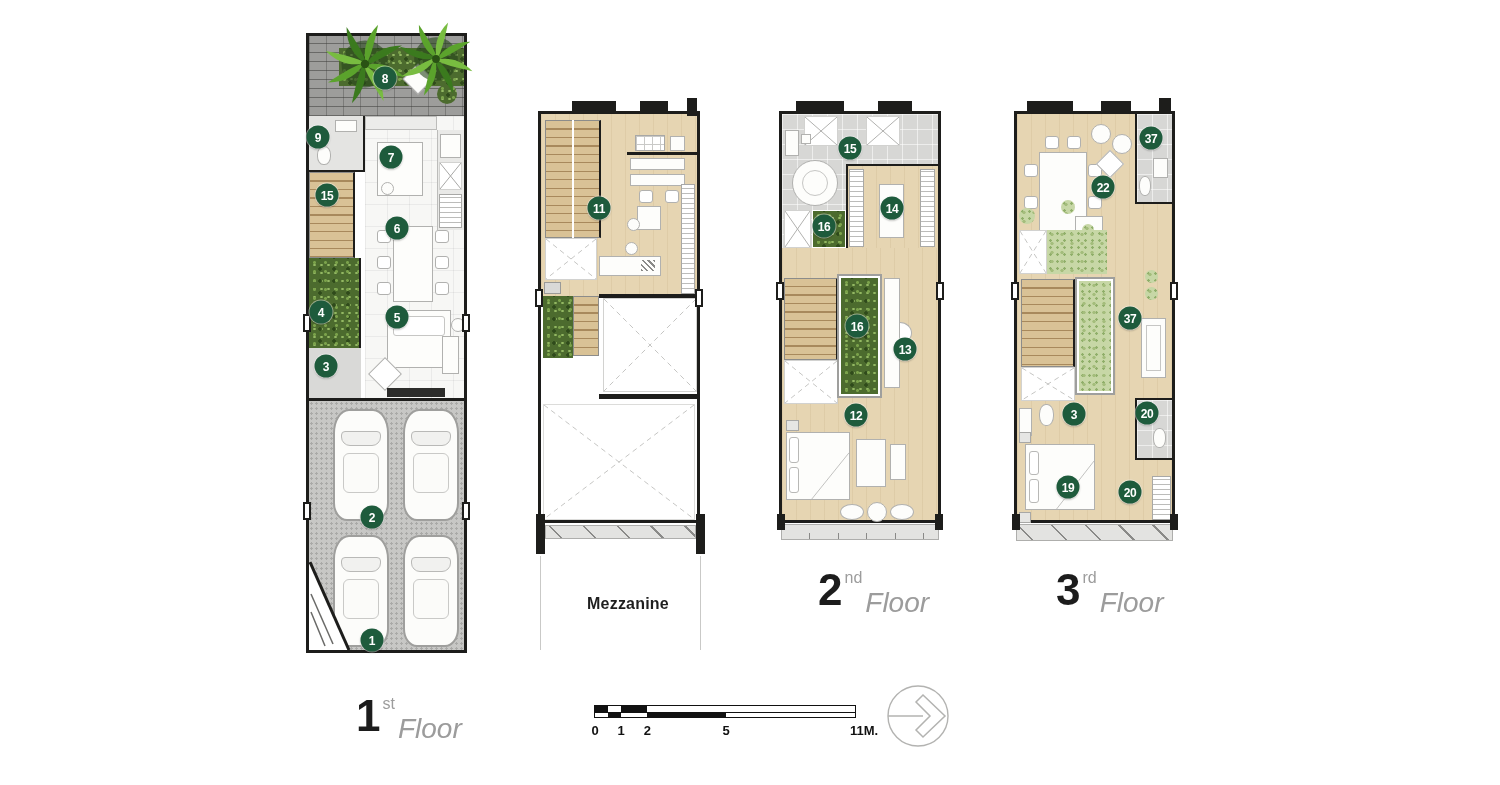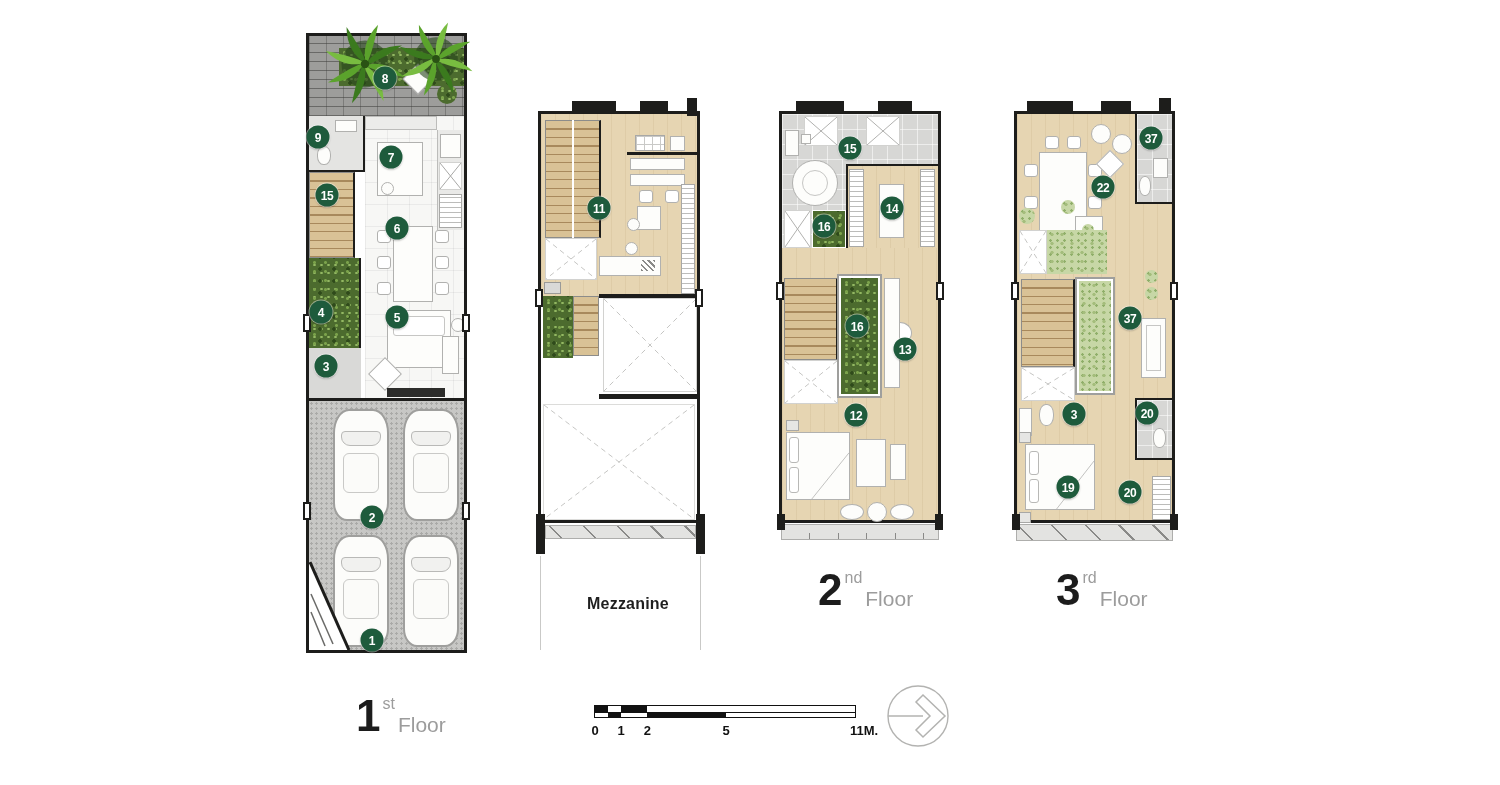--- a/index.html
+++ b/index.html
@@ -49,21 +49,21 @@
   .guide{position:absolute;width:1px;background:#c9c9c7;}
   .balcony{position:absolute;background:var(--balcony);border:1px solid #aeaeac;box-sizing:border-box;}
   .ticks45{background-image:repeating-linear-gradient(45deg,transparent 0 10px,#8a8a88 10px 11.5px,transparent 11.5px 24px);}
   .ticksv{background-image:repeating-linear-gradient(90deg,transparent 0 27px,#8a8a88 27px 28.5px);background-size:100% 45%;background-repeat:no-repeat;background-position:0 100%;}
   .marker{position:absolute;width:23px;height:23px;border-radius:50%;background:var(--marker_green);color:#fff;
         font:700 12px "Liberation Sans",sans-serif;letter-spacing:-.4px;display:flex;align-items:center;justify-content:center;
         transform:translate(-50%,-50%);box-shadow:0 0 0 1px rgba(255,255,255,.45),0 1px 2px rgba(0,0,0,.35);z-index:50;}
   .biglabel{position:absolute;display:flex;align-items:flex-start;}
   .biglabel .num{font-size:44px;font-weight:700;color:#1c1c1c;line-height:.82;}
   .biglabel .ord{font-size:16px;color:#9c9c9c;margin:-3px 0 0 2px;}
-  .biglabel .word{font-size:21px;color:#9c9c9c;margin:15px 0 0 3px;}
+  .biglabel .word{font-size:28px;color:#9c9c9c;margin:15px 0 0 3px;font-style:italic;}
   .mezzlabel{position:absolute;width:120px;text-align:center;font-size:16px;font-weight:700;color:#1f1f1f;letter-spacing:.2px;}
   .sb-bar{position:absolute;height:13px;border:1.2px solid #111;background:#fff;box-sizing:border-box;}
   .sb-bar::after{content:"";position:absolute;left:0;right:0;top:50%;height:1px;background:#111;}
   .sb-seg{position:absolute;background:#111;height:50%;}
   .sb-label{position:absolute;top:17px;font-size:13px;font-weight:700;color:#111;white-space:nowrap;}
   .palm{position:absolute;z-index:6;}
   .xsvg{position:absolute;inset:0;width:100%;height:100%;}
 </style>
 </head>
 <body>

